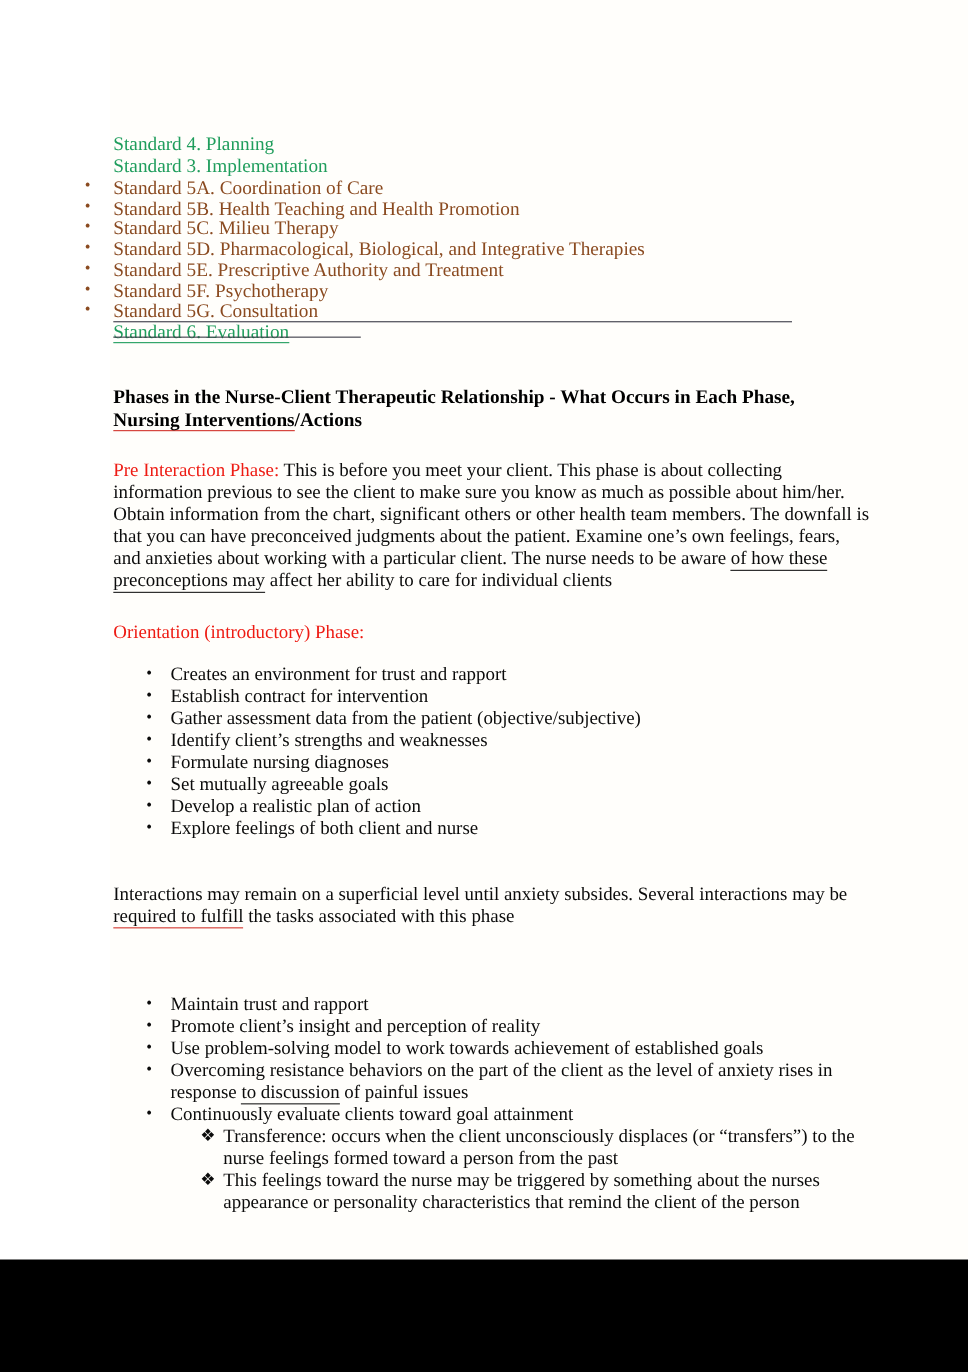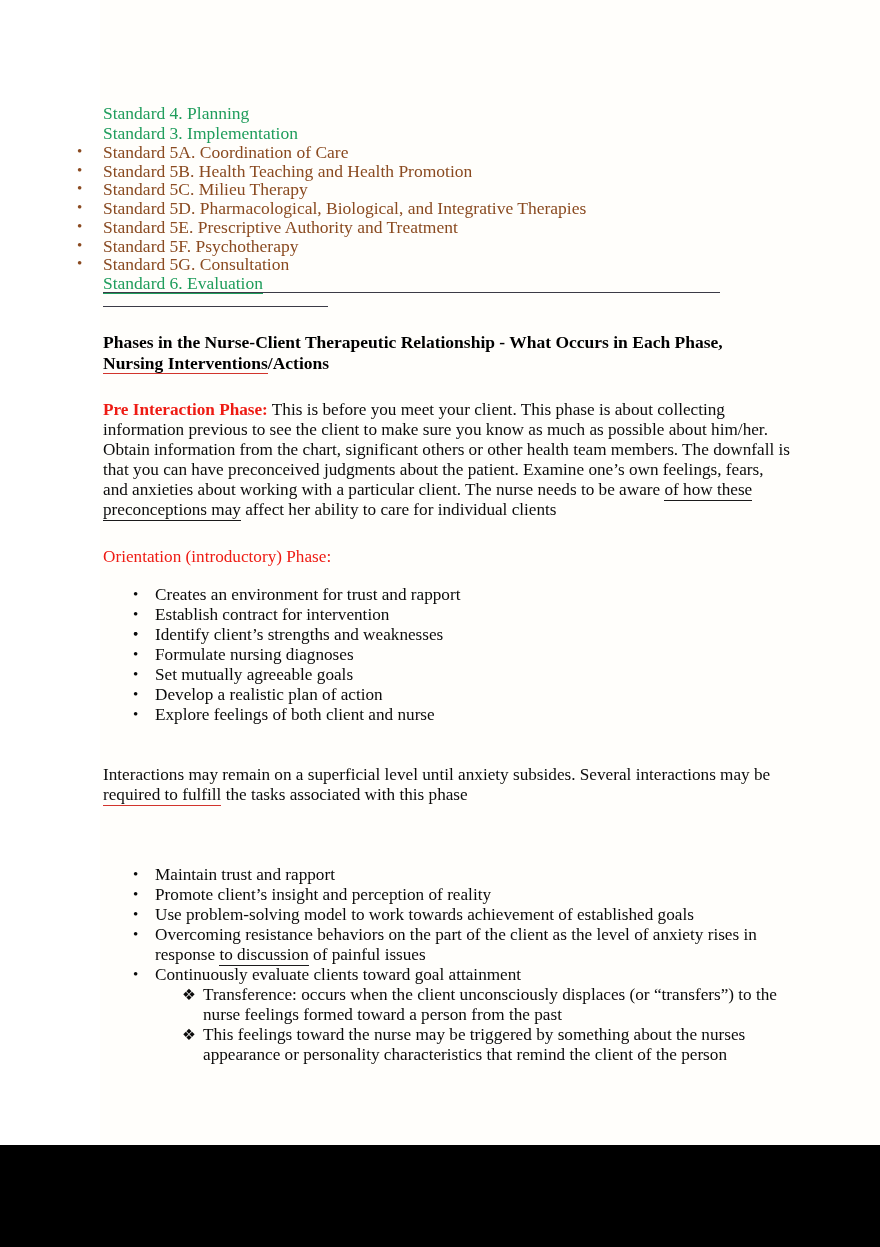--- a/index.html
+++ b/index.html
@@ -23,21 +23,21 @@
     left: 100px;
     top: 0px;
     width: 780px;
     height: 1145px;
     background: #fffefb;
     pointer-events: none;
   }
   .content {
     position: absolute;
     left: 0;
-    top: 0;
+    top: 17px;
     width: 880px;
     padding: 0;
   }
 
   .blk { padding-left: 103px; padding-right: 90px; }
 
   
   .std-head {
     color: #1f9d5c;
     font-size: 17.5px;
@@ -109,21 +109,21 @@
   
   p.body {
     font-size: 17.2px;
     line-height: 20px;
     margin: 0;
     color: #0b0b0b;
     text-align: left;
   }
   .phase-label {
     color: #ee1b13;
-    font-weight: bold;
+    font-weight: normal;
   }
   .phase-head {
     color: #ee1b13;
     font-size: 17.2px;
     line-height: 20px;
   }
 
   
   ul.dot-list {
     margin: 0;
@@ -257,20 +257,21 @@
         <li>
           <span class="d-dot">•</span>
           <span>Creates an environment for trust and rapport</span>
         </li>
         <li>
           <span class="d-dot">•</span>
           <span>Establish contract for intervention</span>
         </li>
         <li>
           <span class="d-dot">•</span>
+          <span>Gather assessment data from the patient (objective/subjective)</span>
         </li>
         <li>
           <span class="d-dot">•</span>
           <span>Identify client’s strengths and weaknesses</span>
         </li>
         <li>
           <span class="d-dot">•</span>
           <span>Formulate nursing diagnoses</span>
         </li>
         <li>

